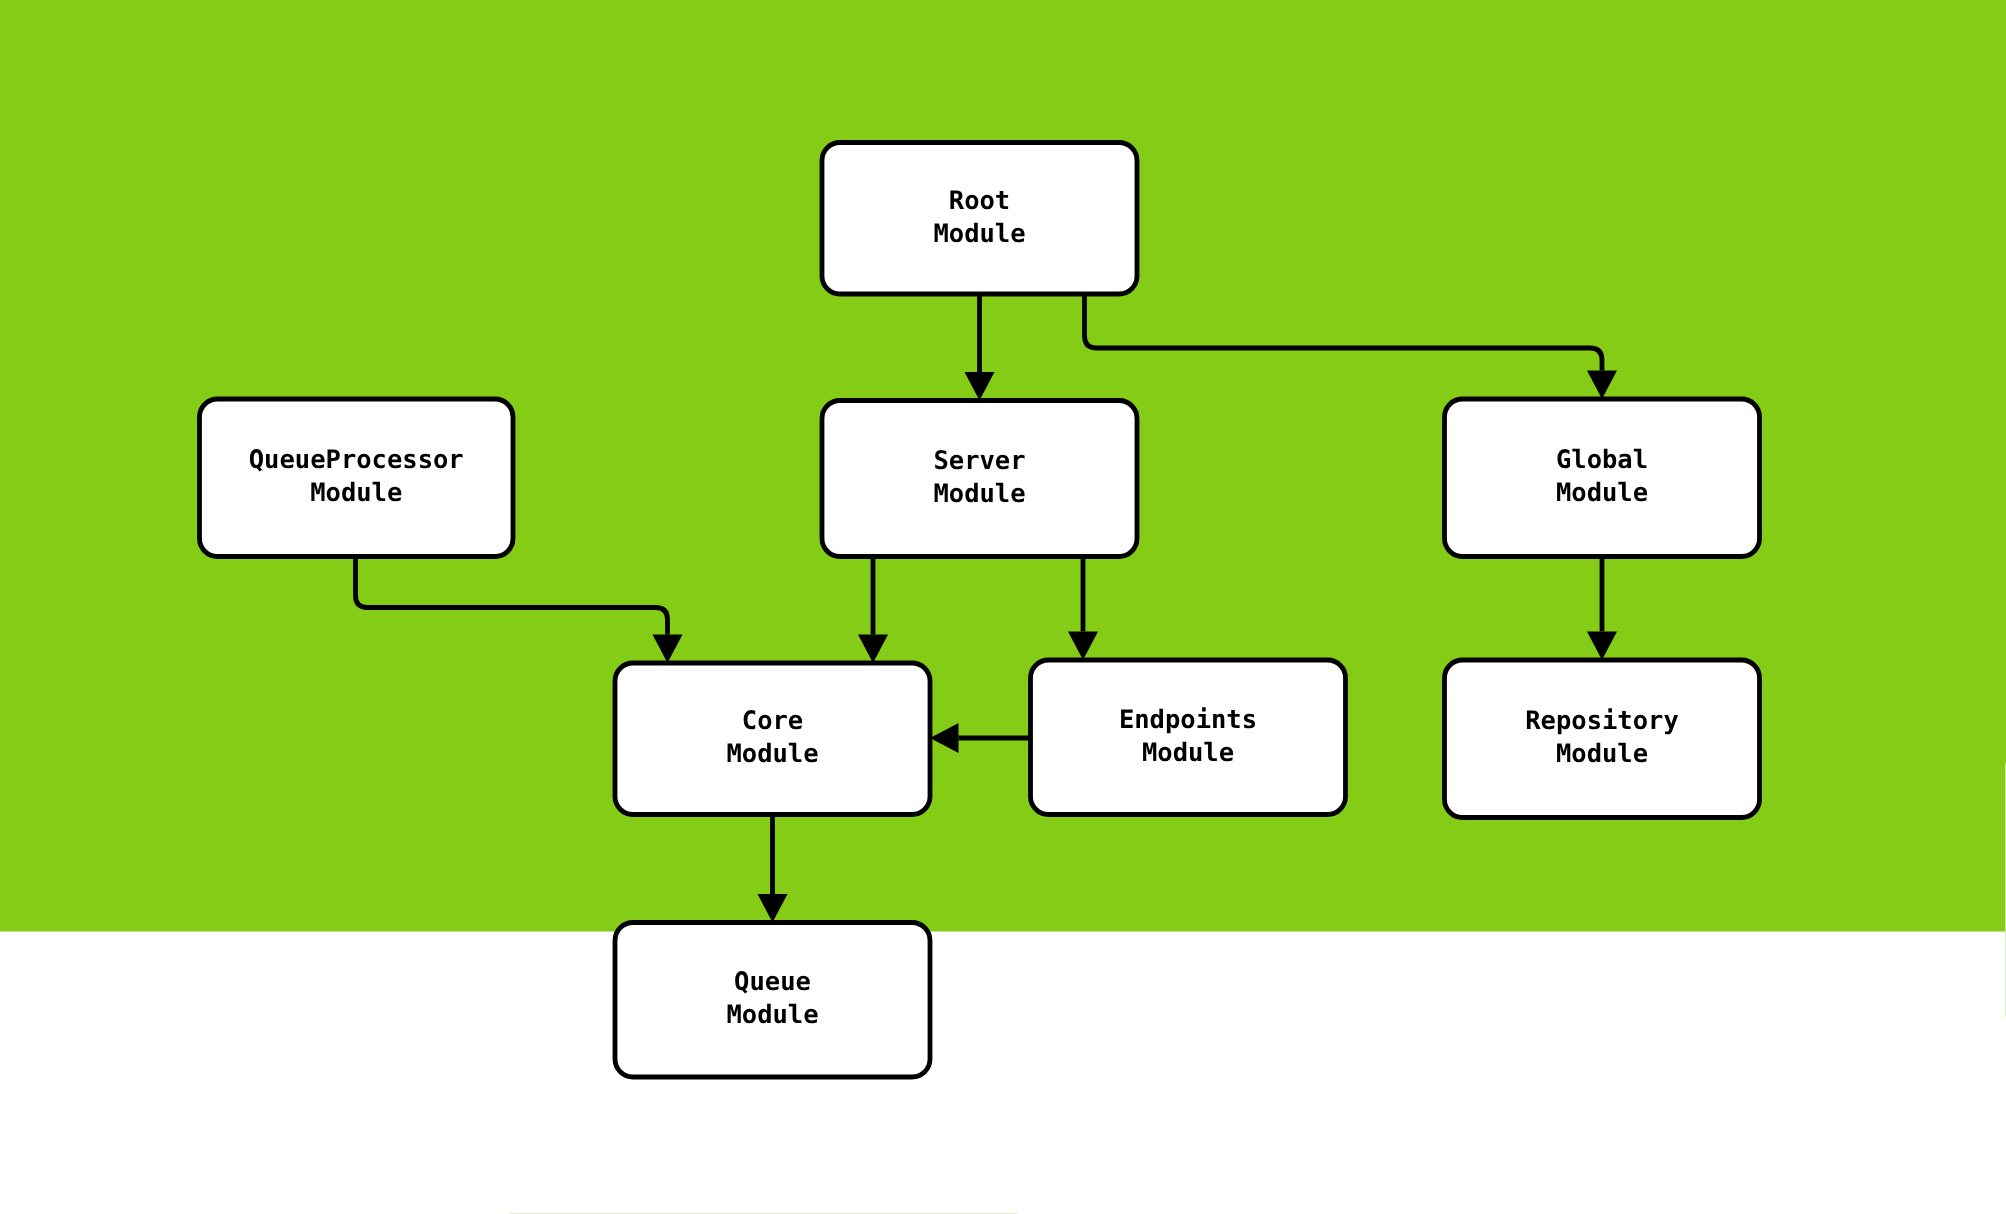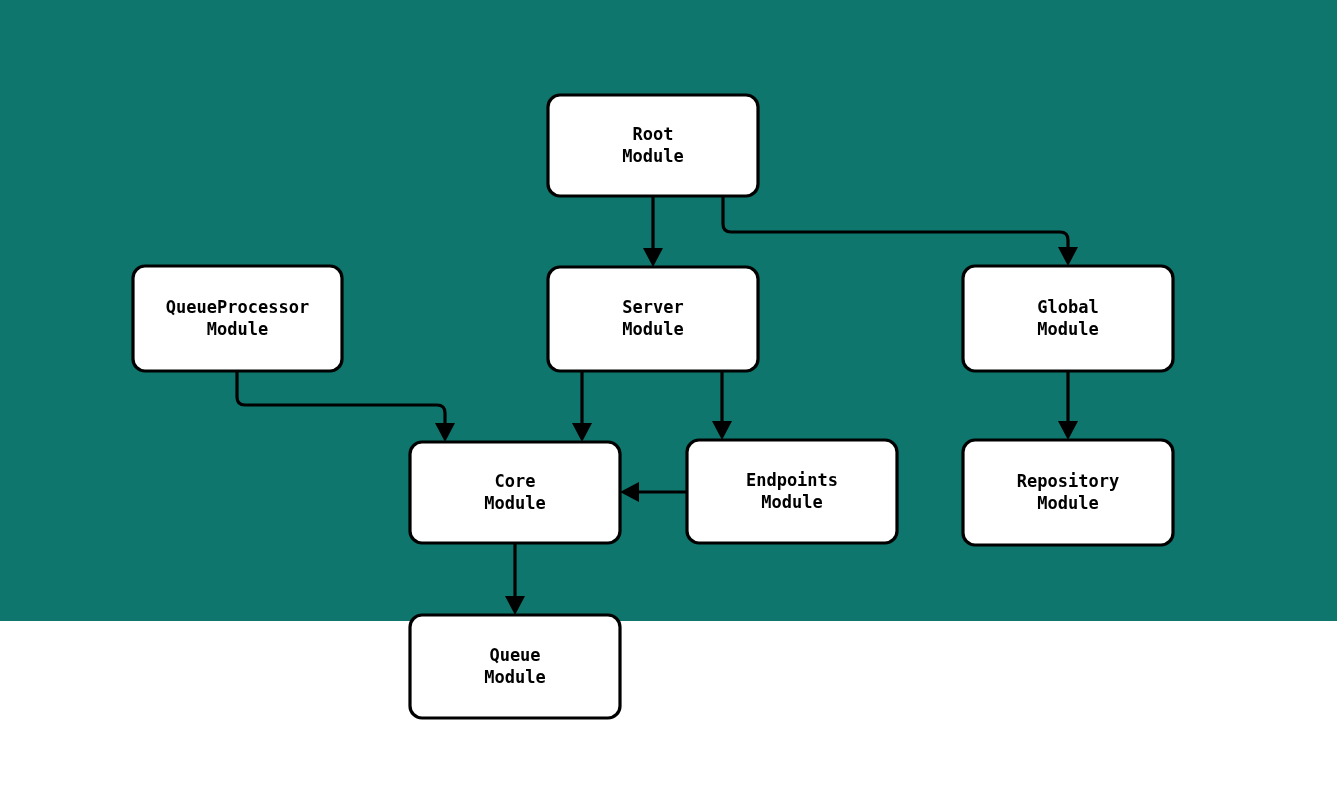--- a/index.html
+++ b/index.html
@@ -10,21 +10,21 @@
   body {
     width: 1337px;
     height: 809px;
     overflow: hidden;
     font-family: "DejaVu Sans Mono", monospace;
   }
   #diagram-root {
     position: relative;
     width: 1337px;
     height: 621px;
-    background: #0f766e;
+    background: #84cc16;
   }
   svg#module-graph {
     display: block;
     width: 1337px;
     height: 809px;
   }
   .node-box {
     fill: #ffffff;
     stroke: #000000;
     stroke-width: 3.2;

